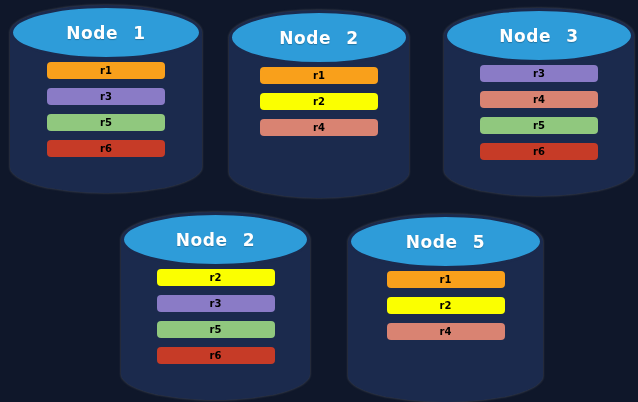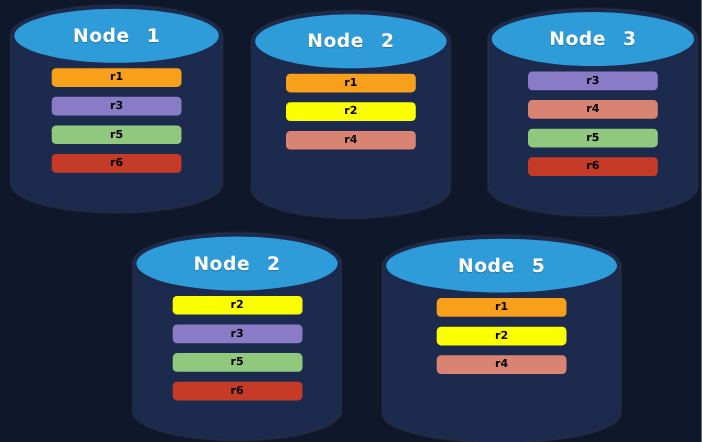--- a/index.html
+++ b/index.html
@@ -62,21 +62,21 @@
     font-size: 10px;
     font-weight: bold;
     color: #000000;
     line-height: 1;
   }
   
   .pos-0 { left: 10px;  top: 5px;   width: 192px; }
   .pos-1 { left: 229px; top: 10px;  width: 180px; }
   .pos-2 { left: 444px; top: 8px;   width: 190px; text-align: center; }
   .pos-3 { left: 121px; top: 212px; width: 189px; }
-  .pos-4 { left: 348px; top: 214px; width: 216px; }
+  .pos-4 { left: 348px; top: 214px; width: 195px; }
 </style>
 </head>
 <body>
 
 <div id="stage" style="--navy: #1B2A4D; --blue: #2E9CD9; background: #0f172a;">
     <div class="cylinder pos-0">
     <div class="cyl-body"></div>
     <div class="cyl-top">
       <span class="node-label" style="color: rgb(255, 255, 255);">Node 1</span>
     </div>

